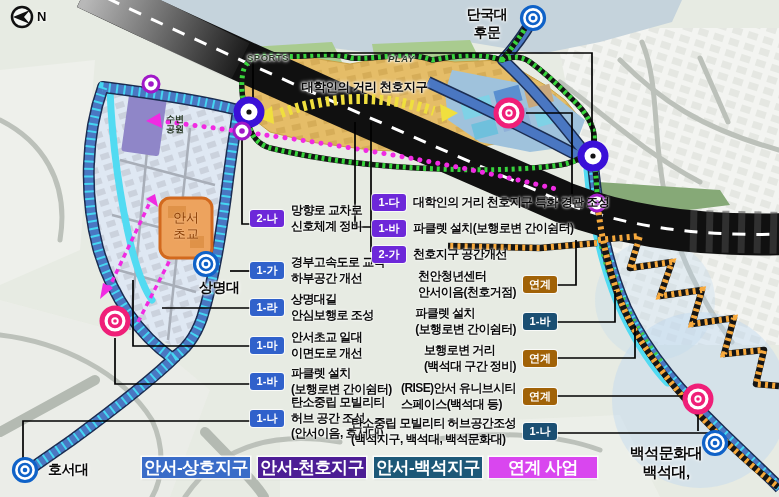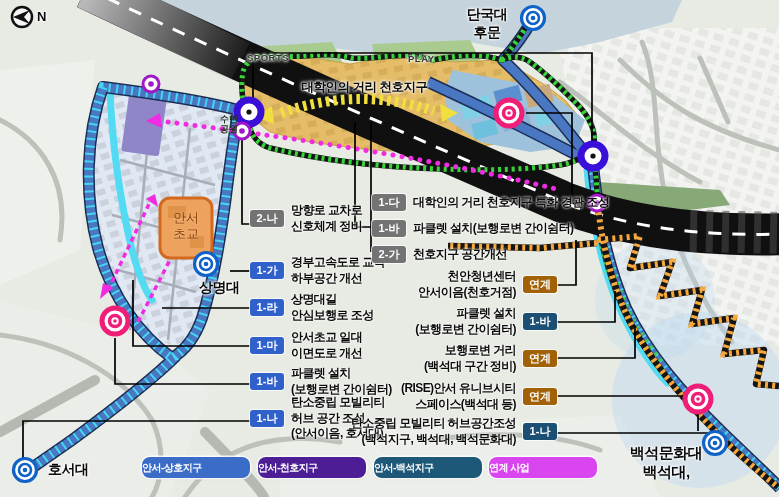--- a/index.html
+++ b/index.html
@@ -2,32 +2,32 @@
 <html><head>
 <meta charset="utf-8">
 <style>
   html,body{margin:0;padding:0;background:#fff;}
   .stage{position:relative;width:779px;height:497px;overflow:hidden;background:#e7ebe3;
          font-family:"Liberation Sans","DejaVu Sans",sans-serif;}
   .stage svg{position:absolute;left:0;top:0;}
   .lbl{position:absolute;font-weight:bold;color:#0a0a0a;
        text-shadow:0 0 2px #fff,0 0 3px #fff,0 0 4px #fff;}
   .uni{font-size:14px;letter-spacing:-0.5px;}
-  .small{font-size:9px;line-height:10px;font-weight:bold;color:#23331f;text-align:center;margin-left:46px;}
+  .small{font-size:9px;line-height:10px;font-weight:bold;color:#23331f;text-align:left;}
   .zone{font-size:9.5px;color:#2e3a2a;letter-spacing:.5px;}
   .row{position:absolute;display:flex;align-items:center;gap:7px;}
   .bdg{flex:0 0 auto;min-width:34px;height:17px;border-radius:3px;color:#fff;
        font-size:11px;line-height:17px;font-weight:bold;text-align:center;padding:0 3px;
        box-sizing:border-box;box-shadow:0 0 0 1px rgba(255,255,255,.75);}
-  .bdg.g{background:#737373}.bdg.b{background:#3061CB}.bdg.n{background:#1B4F73}.bdg.k{background:#a16207}
+  .bdg.g{background:#6d28d9}.bdg.b{background:#3061CB}.bdg.n{background:#1B4F73}.bdg.k{background:#a16207}
   .ctx{font-weight:bold;font-size:12px;line-height:15.5px;color:#0b0b0b;letter-spacing:-0.6px;
        white-space:nowrap;text-shadow:0 0 2px rgba(255,255,255,.95),0 0 3px rgba(255,255,255,.9);}
-  .ctx.r{text-align:right;}
-  .pill{position:absolute;top:457px;width:108px;height:21px;border-radius:8px;color:#fff;
-        font-size:10px;font-weight:bold;line-height:21px;text-align:left;letter-spacing:-0.5px;
+  .ctx.r{}
+  .pill{position:absolute;top:457px;width:108px;height:21px;border-radius:0;color:#fff;
+        font-size:17px;font-weight:bold;line-height:21px;text-align:center;letter-spacing:-0.5px;
         box-shadow:0 0 0 1.5px rgba(255,255,255,.85),0 1px 2px rgba(0,0,0,.25);cursor:pointer;}
   .school{color:#8a3c00;font-size:13px;line-height:16px;text-align:center;font-weight:normal;
           text-shadow:0 0 2px rgba(255,255,255,.5);}
 </style>
 </head>
 <body>
 
 <div class="stage">
 
 <svg width="779" height="497" viewBox="0 0 779 497">
@@ -280,21 +280,21 @@
 
   <g>
     <circle cx="22" cy="17" r="10" fill="#fff" fill-opacity=".6" stroke="#111" stroke-width="2.5"></circle>
     <polygon points="13,17 30,10 24,17 30,24" fill="#111"></polygon>
   </g>
 </svg>
 
 <div class="lbl" style="left:37px;top:9px;font-size:13px;">N</div>
 
 <div class="lbl zone" style="left:247px;top:52px;">SPORTS</div>
-<div class="lbl zone" style="left:408px;top:53px;">PLAY</div>
+<div class="lbl zone" style="left:388px;top:53px;font-style:italic;">PLAY</div>
 
 <div class="lbl" style="left:282px;top:79px;width:165px;text-align:center;font-size:12.5px;letter-spacing:-0.5px;">대학인의 거리 천호지구</div>
 
 <div class="small" style="position:absolute;left:166px;top:114px;width:34px;">
   <div>수변</div>
       <div>공원</div>
 </div>
 
 <div class="school" style="position:absolute;left:160px;top:210px;width:52px;">
   <div>안서</div>

